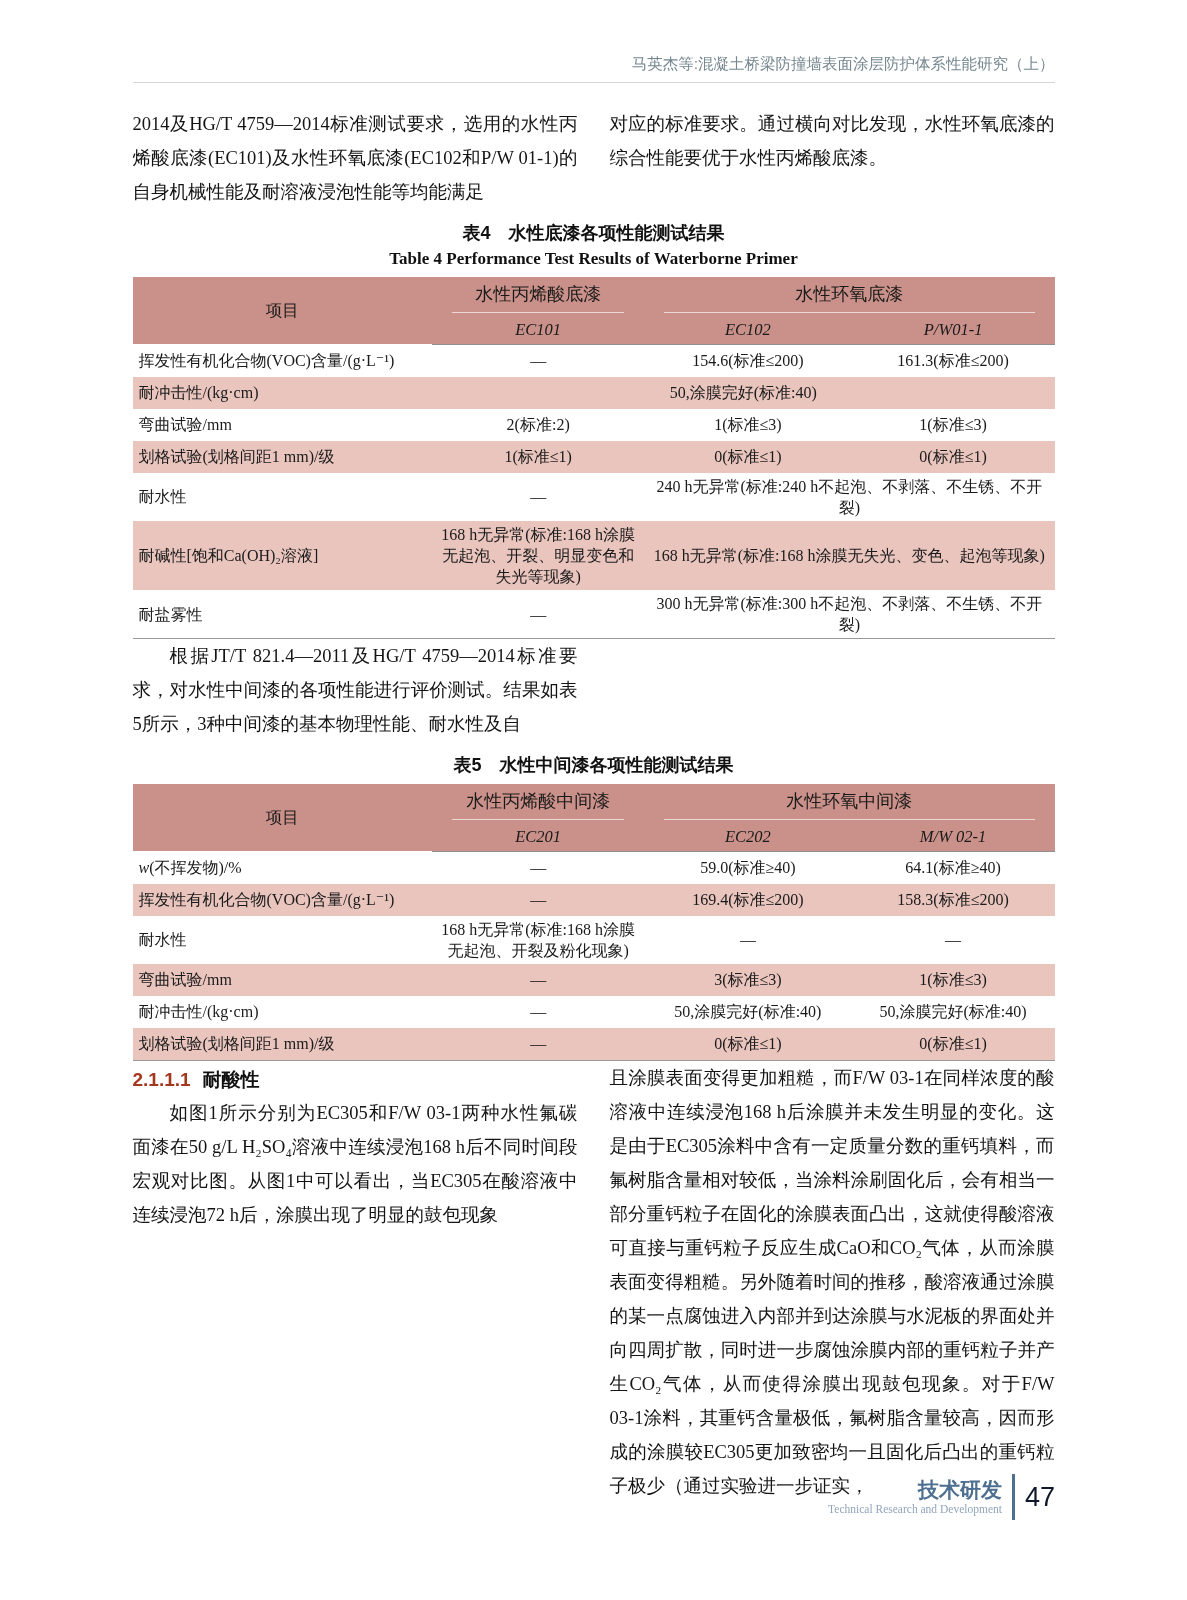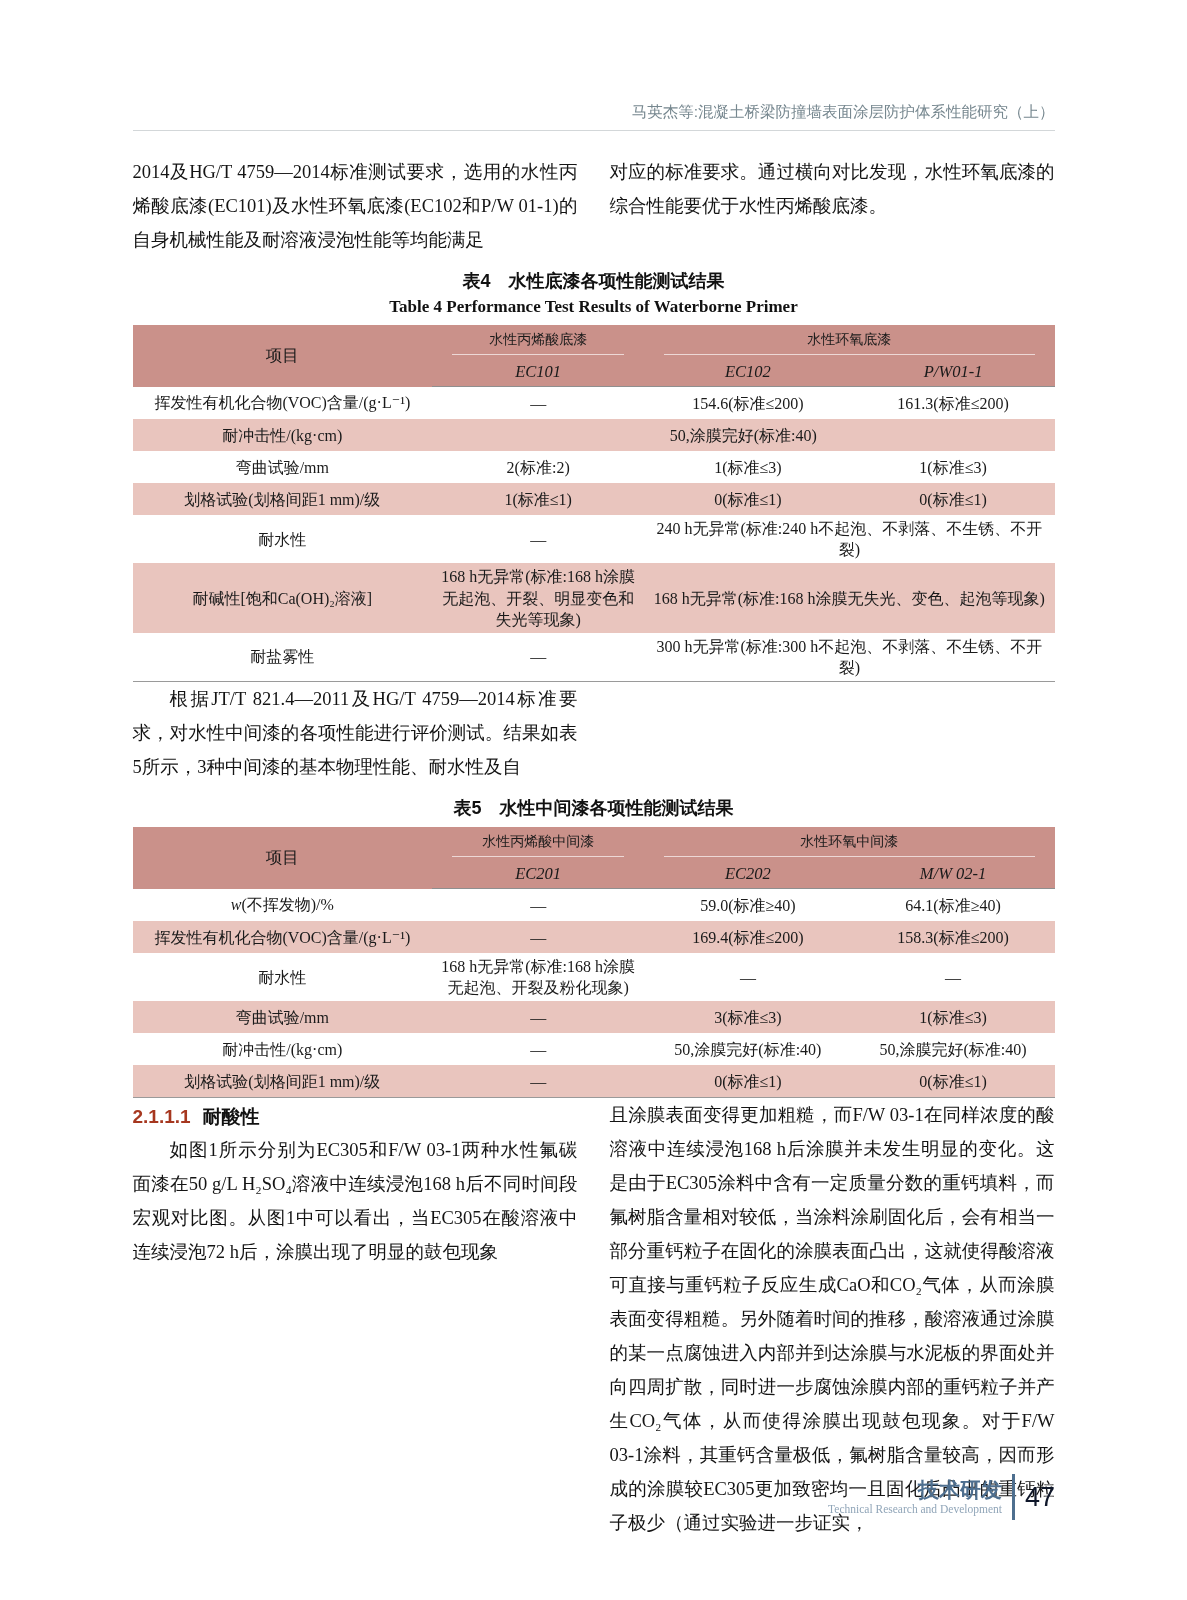--- a/index.html
+++ b/index.html
@@ -9,21 +9,21 @@
     margin:0 auto;
     background:#ffffff;
     overflow:hidden;
     font-family:"Liberation Serif","DejaVu Serif",serif;
     color:#1a1a1a;
   }
   .content{
     position:relative;
     width:922px;
     margin:0 auto;
-    padding-top:102px;
+    padding-top:54px;
   }
   
   .running-header{
     text-align:right;
     font-family:"Liberation Sans","DejaVu Sans",sans-serif;
     font-size:15.5px;
     color:#76878f;
     line-height:20px;
   }
   .header-rule{
@@ -83,38 +83,38 @@
   }
   th.item-h{
     background:#ca918a;
     text-align:center;
     font-size:16.5px;
   }
   th.group-h{
     background:#ca918a;
     text-align:center;
     padding-bottom:0;
-    font-size:14px;
+    font-size:18px;
   }
   th.group-h .group-label{
     border-bottom:1px solid rgba(255,255,255,0.65);
     padding:3px 0 5px 0;
     margin:0 14px;
   }
   th.sub-h{
     background:#ca918a;
     text-align:center;
     padding-top:4px;
     padding-bottom:6px;
     border-bottom:1px solid #8f8f8f;
     font-size:16.5px;
     font-style:italic;
   }
   tr.shade td{background:#e9c5be;}
-  td.item-cell{text-align:center;padding-left:8px;margin-top:13px;}
+  td.item-cell{text-align:left;padding-left:8px;margin-top:13px;}
   td.val-cell{text-align:center;}
   tbody td{height:26px;}
   
   .section-heading{
     font-family:"Liberation Sans","DejaVu Sans",sans-serif;
     font-weight:bold;
     font-size:19px;
     line-height:33px;
     margin:2px 0 0 0;
   }

